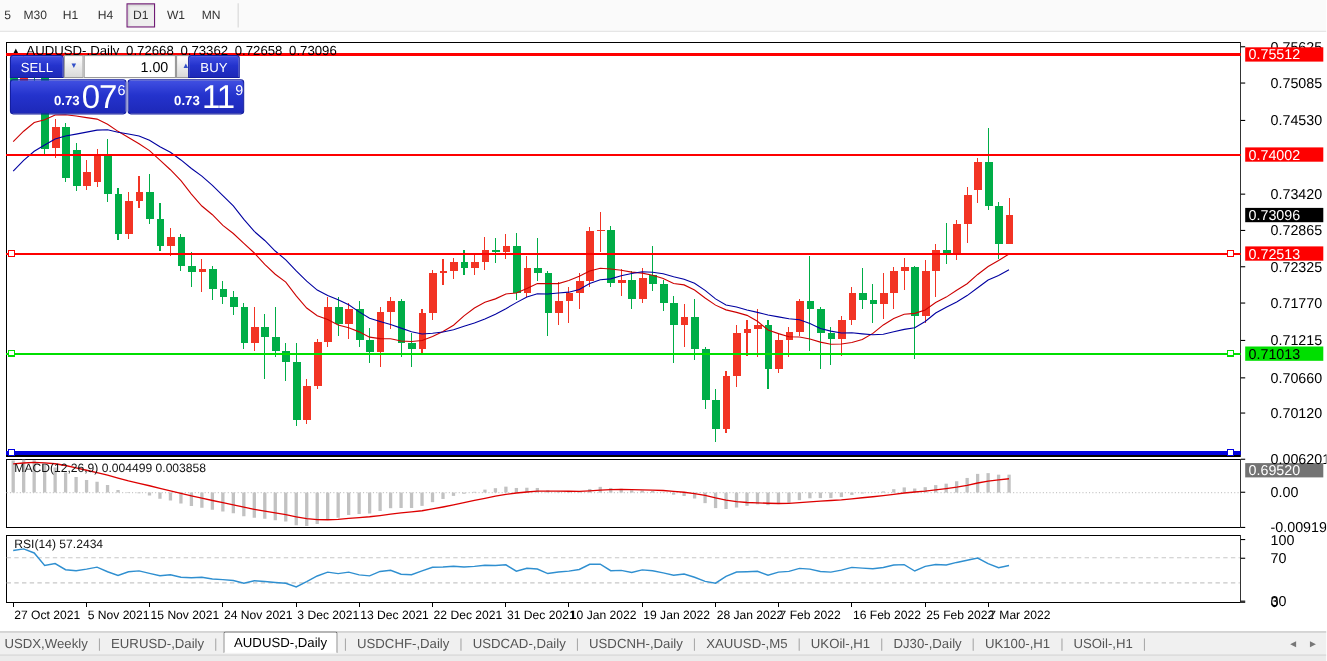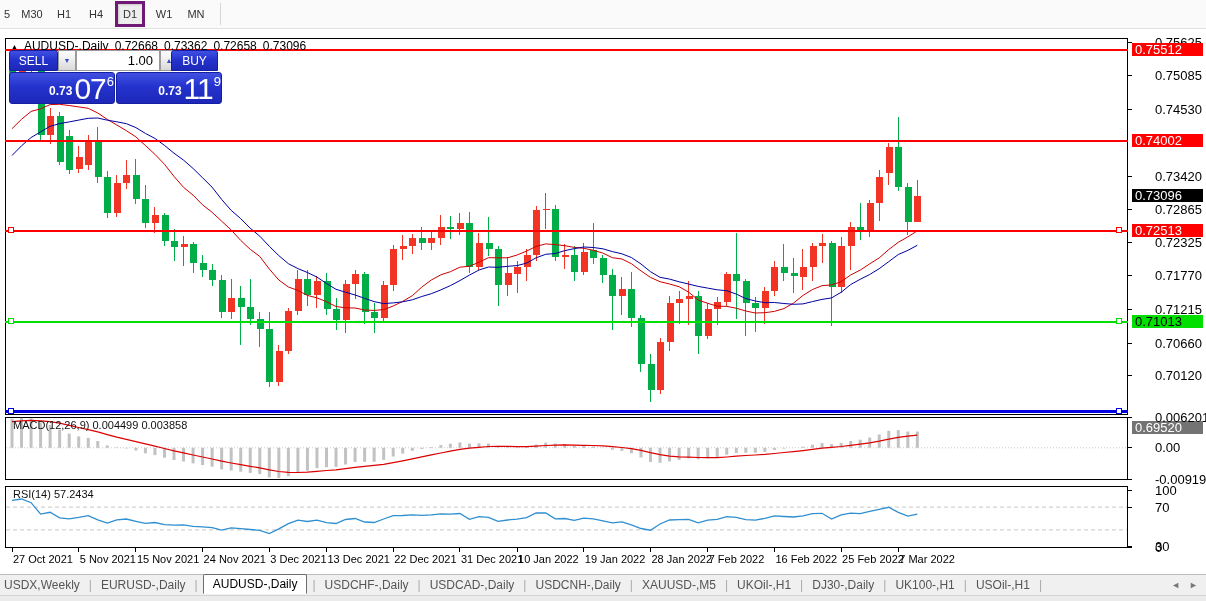--- a/index.html
+++ b/index.html
@@ -4,21 +4,21 @@
 <style>
   html,body{margin:0;padding:0;background:#fff;font-family:"Liberation Sans",sans-serif;}
   .app{position:relative;width:1206px;height:601px;background:#fff;overflow:hidden;}
 
   
   .toolbar{position:absolute;left:0;top:0;width:100%;height:29px;background:#fafafa;
            border-bottom:1px solid #e2e2e2;display:flex;align-items:center;box-sizing:border-box;padding-left:2px;}
   .tfbtn{min-width:24px;height:20px;display:flex;align-items:center;justify-content:center;
          font-size:11px;color:#333;margin:0 3px;border:1px solid transparent;cursor:default;}
   .tfbtn.first{min-width:8px;margin:0 4px 0 0;}
-  .tfbtn.active{background:#eeeeee;border:3px solid #701a75;box-shadow:inset 1px 1px 2px rgba(0,0,0,.15);}
+  .tfbtn.active{background:#eeeeee;border:1px solid #701a75;box-shadow:inset 1px 1px 2px rgba(0,0,0,.15);}
   .tb-sep{width:1px;height:22px;background:#d6d6d6;margin-left:8px;}
 
   
   .chart-bg{position:absolute;left:0;top:29px;width:100%;height:545px;background:#fff;}
   #chart-svg{position:absolute;left:5px;top:38px;}
   #chart-svg text{font-family:"Liberation Sans",sans-serif;}
   .hdr{position:absolute;left:11px;top:39px;font-size:12px;color:#000;display:flex;gap:6px;align-items:center;white-space:nowrap;}
   .hdr .tri{font-size:7px;}
 
   

